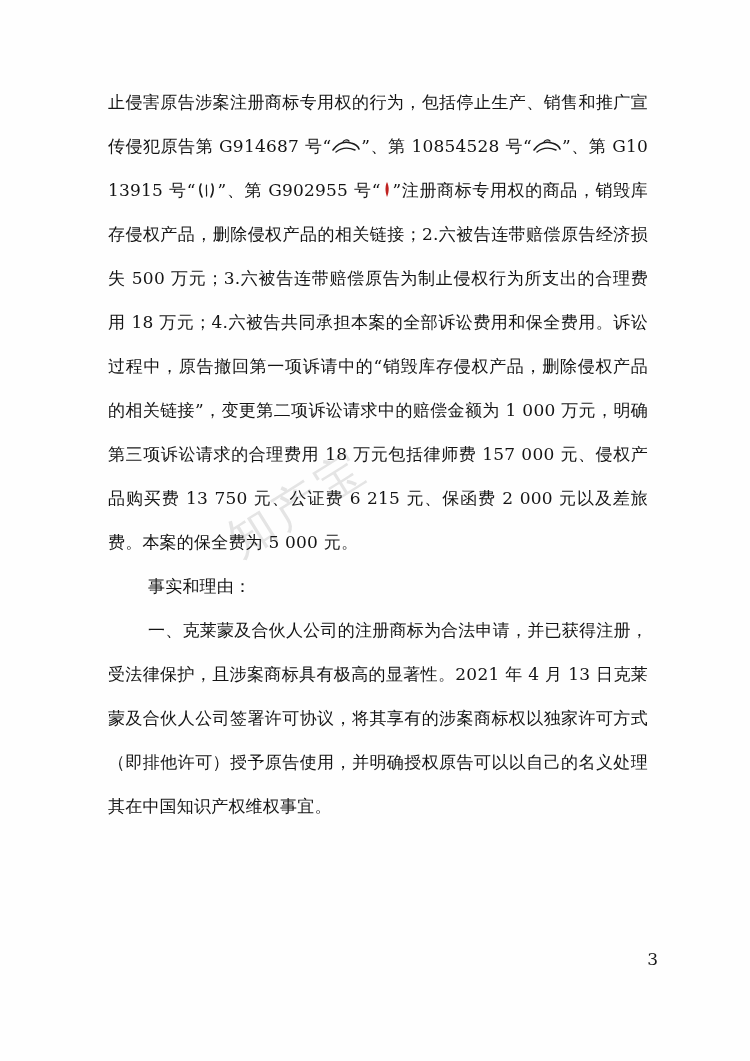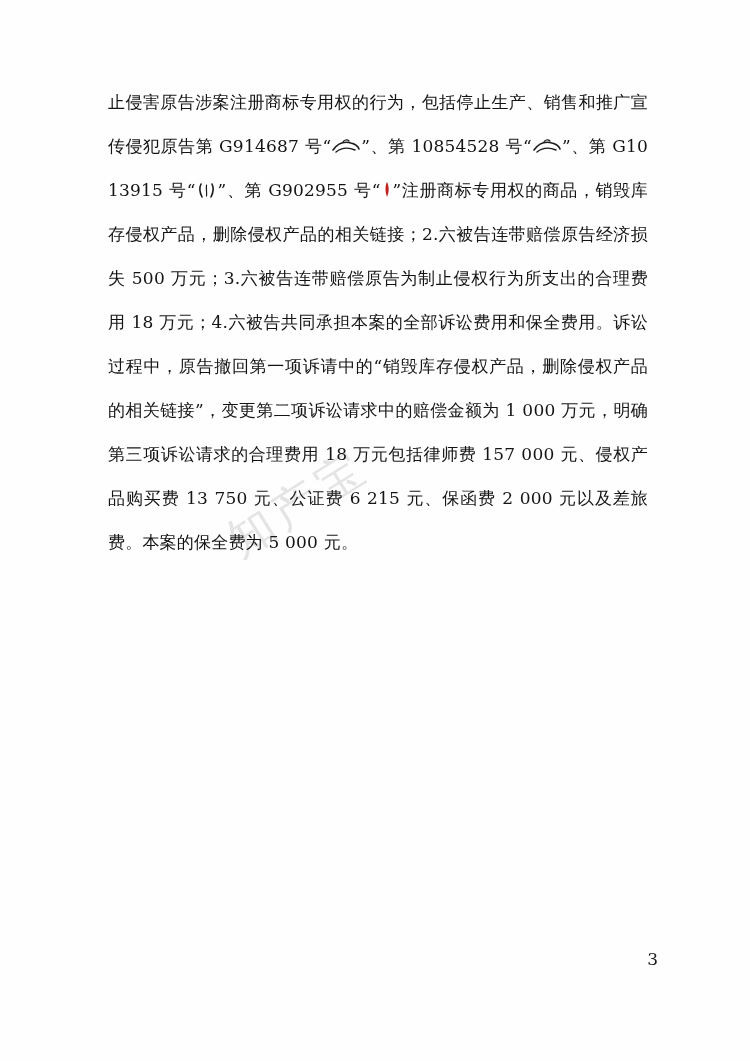--- a/index.html
+++ b/index.html
@@ -99,20 +99,26 @@
             <path d="M12 5 C13 3, 16 2, 18 4" stroke="#1b1b1b" stroke-width="1.2" fill="none" stroke-linecap="round"></path>
           </svg></span><span>”、第 G1013915 号“</span><span class="mark"><svg width="22" height="18" viewBox="0 0 22 18">
             <path d="M5 3 C3 7, 4 12, 6 16" stroke="#1b1b1b" stroke-width="1.6" fill="none" stroke-linecap="round"></path>
             <path d="M16 3 C18 7, 17 12, 15 16" stroke="#1b1b1b" stroke-width="1.6" fill="none" stroke-linecap="round"></path>
             <path d="M10.5 4 C10 8, 11 12, 10.5 15" stroke="#1b1b1b" stroke-width="1.2" fill="none" stroke-linecap="round"></path>
           </svg></span><span>”、第 G902955 号“</span><span class="mark"><svg width="12" height="18" viewBox="0 0 12 18">
             <path d="M6 1 C8 5, 8.5 10, 6 16 C4 11, 4 5, 6 1 Z" fill="#c0211f"></path>
           </svg></span><span>”注册商标专用权的商品，销毁库存侵权产品，删除侵权产品的相关链接；2.六被告连带赔偿原告经济损失 500 万元；3.六被告连带赔偿原告为制止侵权行为所支出的合理费用 18 万元；4.六被告共同承担本案的全部诉讼费用和保全费用。诉讼过程中，原告撤回第一项诉请中的“销毁库存侵权产品，删除侵权产品的相关链接”，变更第二项诉讼请求中的赔偿金额为 1 000 万元，明确第三项诉讼请求的合理费用 18 万元包括律师费 157 000 元、侵权产品购买费 13 750 元、公证费 6 215 元、保函费 2 000 元以及差旅费。本案的保全费为 5 000 元。</span>
     </p>
 
+    <p class="para indent">
+      <span>事实和理由：</span>
+    </p>
 
+    <p class="para indent">
+      <span>一、克莱蒙及合伙人公司的注册商标为合法申请，并已获得注册，受法律保护，且涉案商标具有极高的显著性。2021 年 4 月 13 日克莱蒙及合伙人公司签署许可协议，将其享有的涉案商标权以独家许可方式（即排他许可）授予原告使用，并明确授权原告可以以自己的名义处理其在中国知识产权维权事宜。</span>
+    </p>
 
 
   </div>
 
   <div class="page-number">3</div>
 
 </div>
 
 </body></html>

